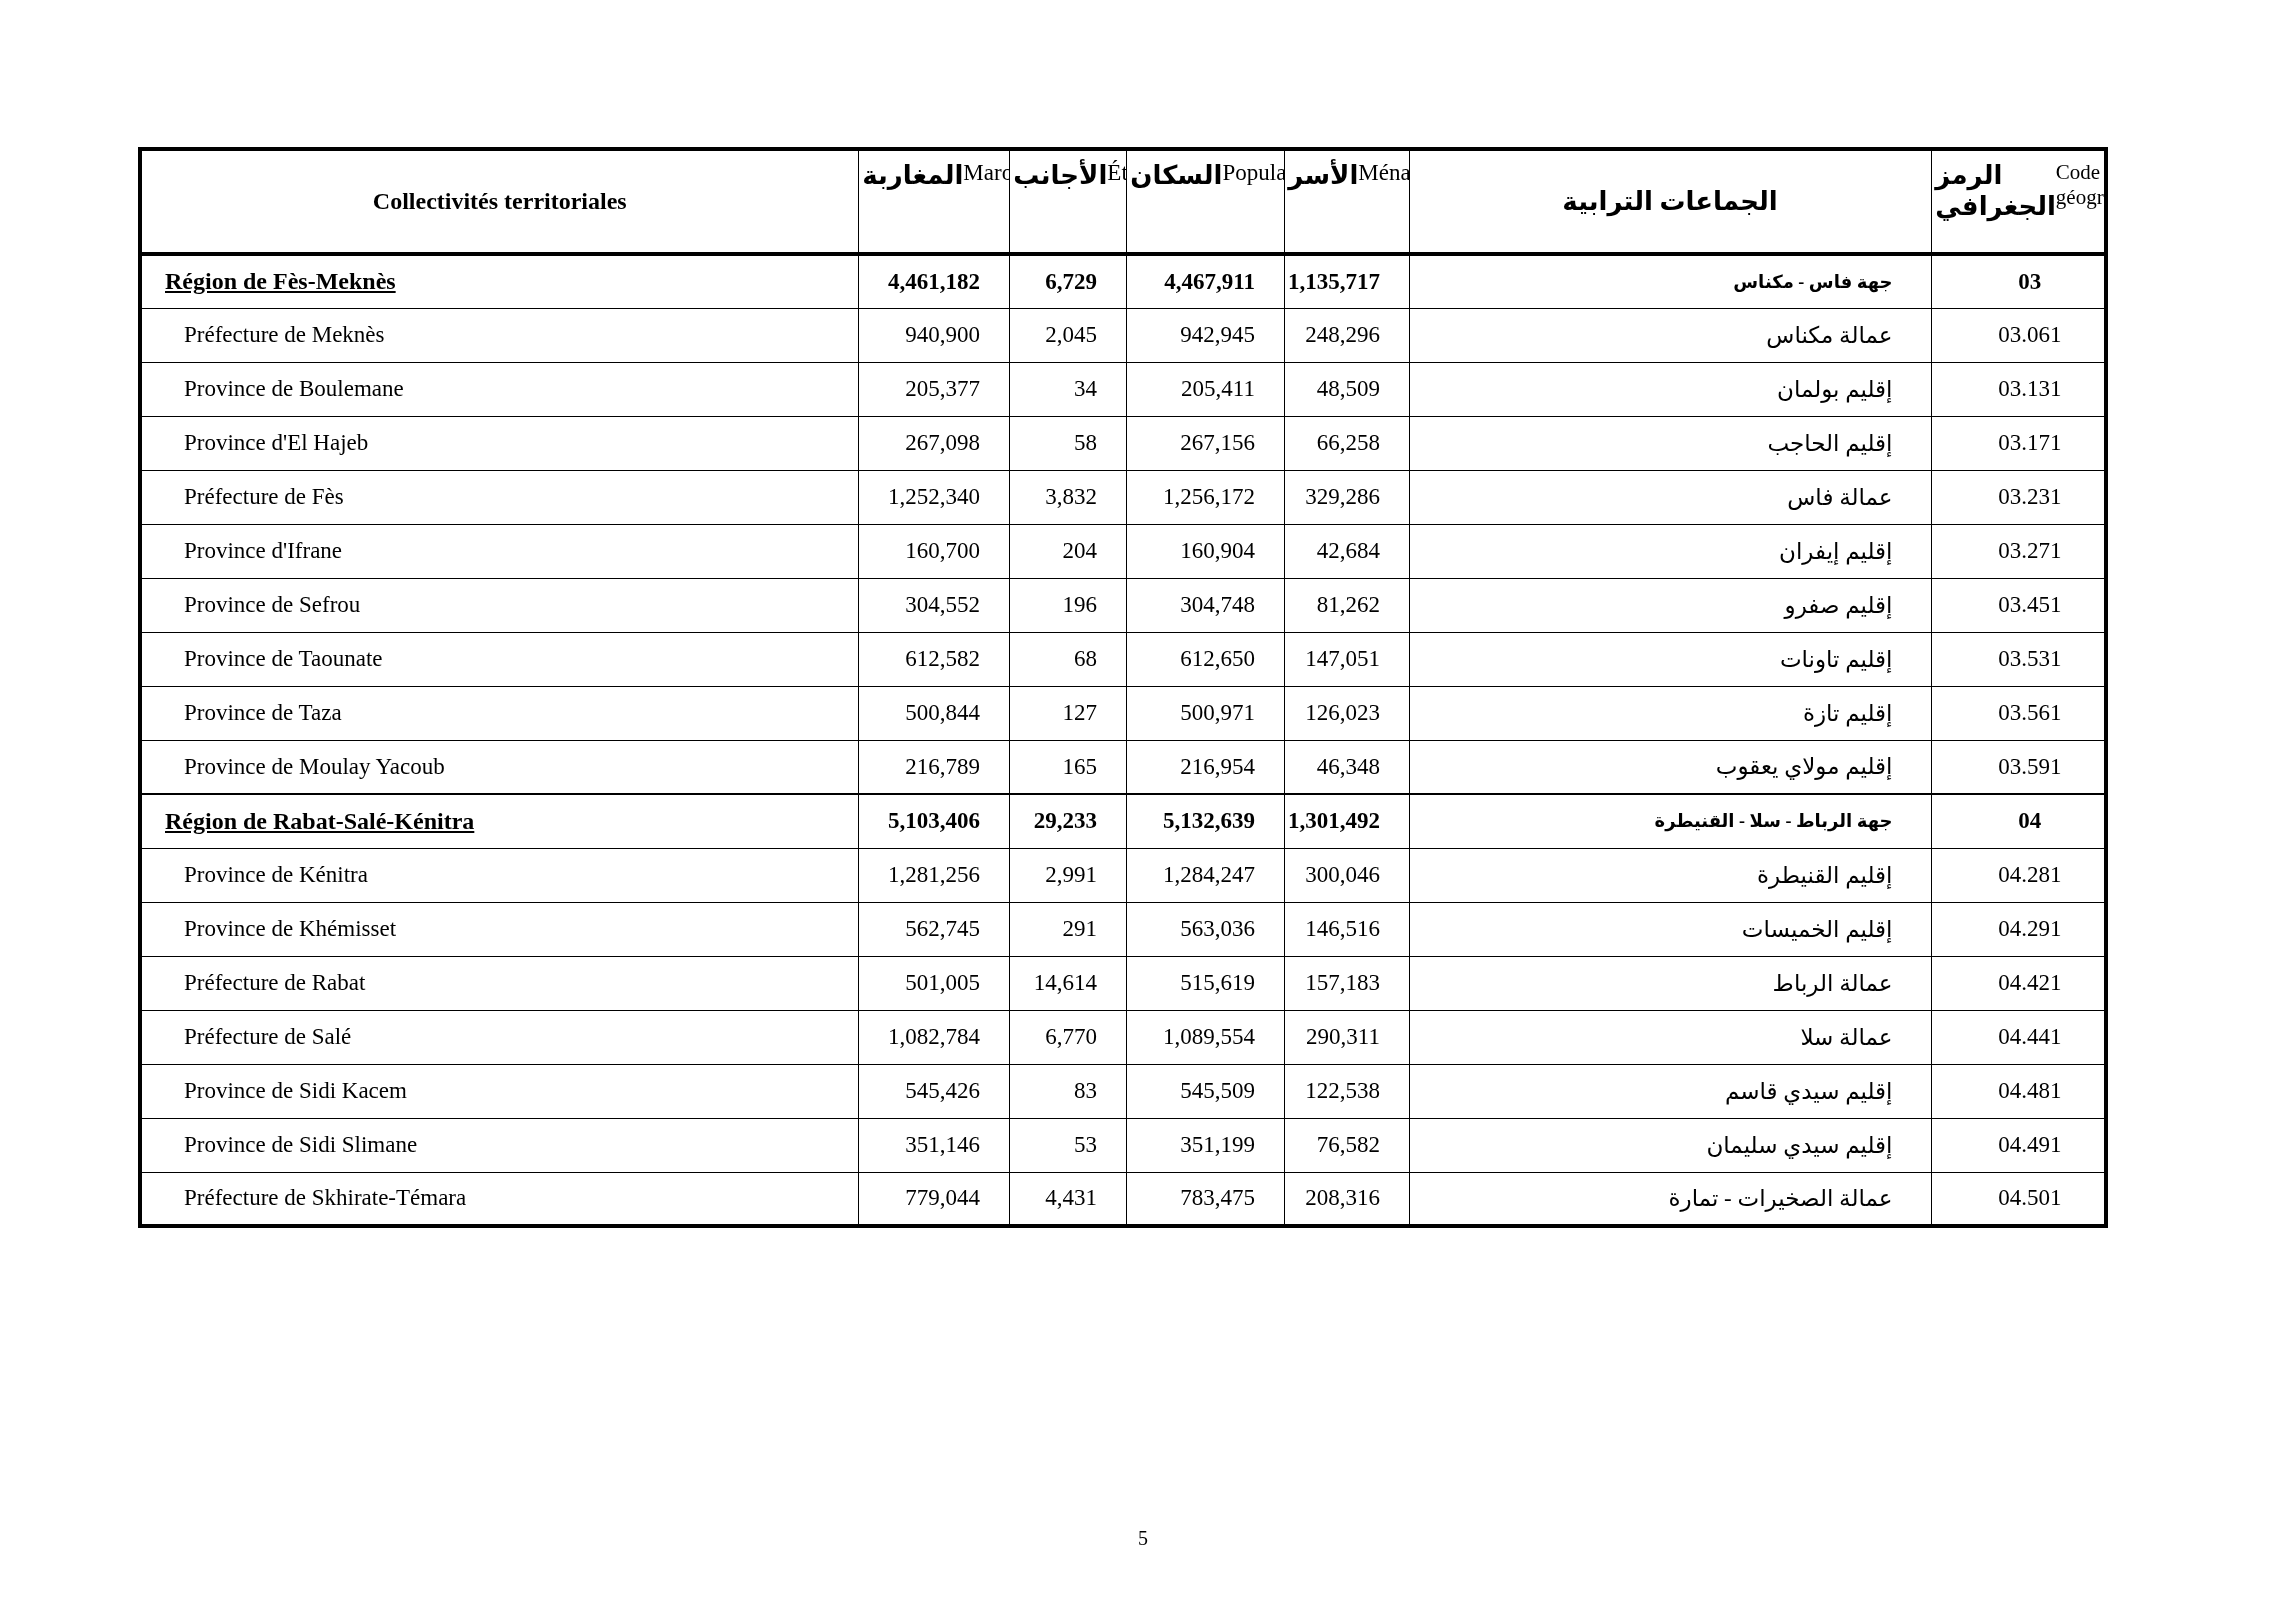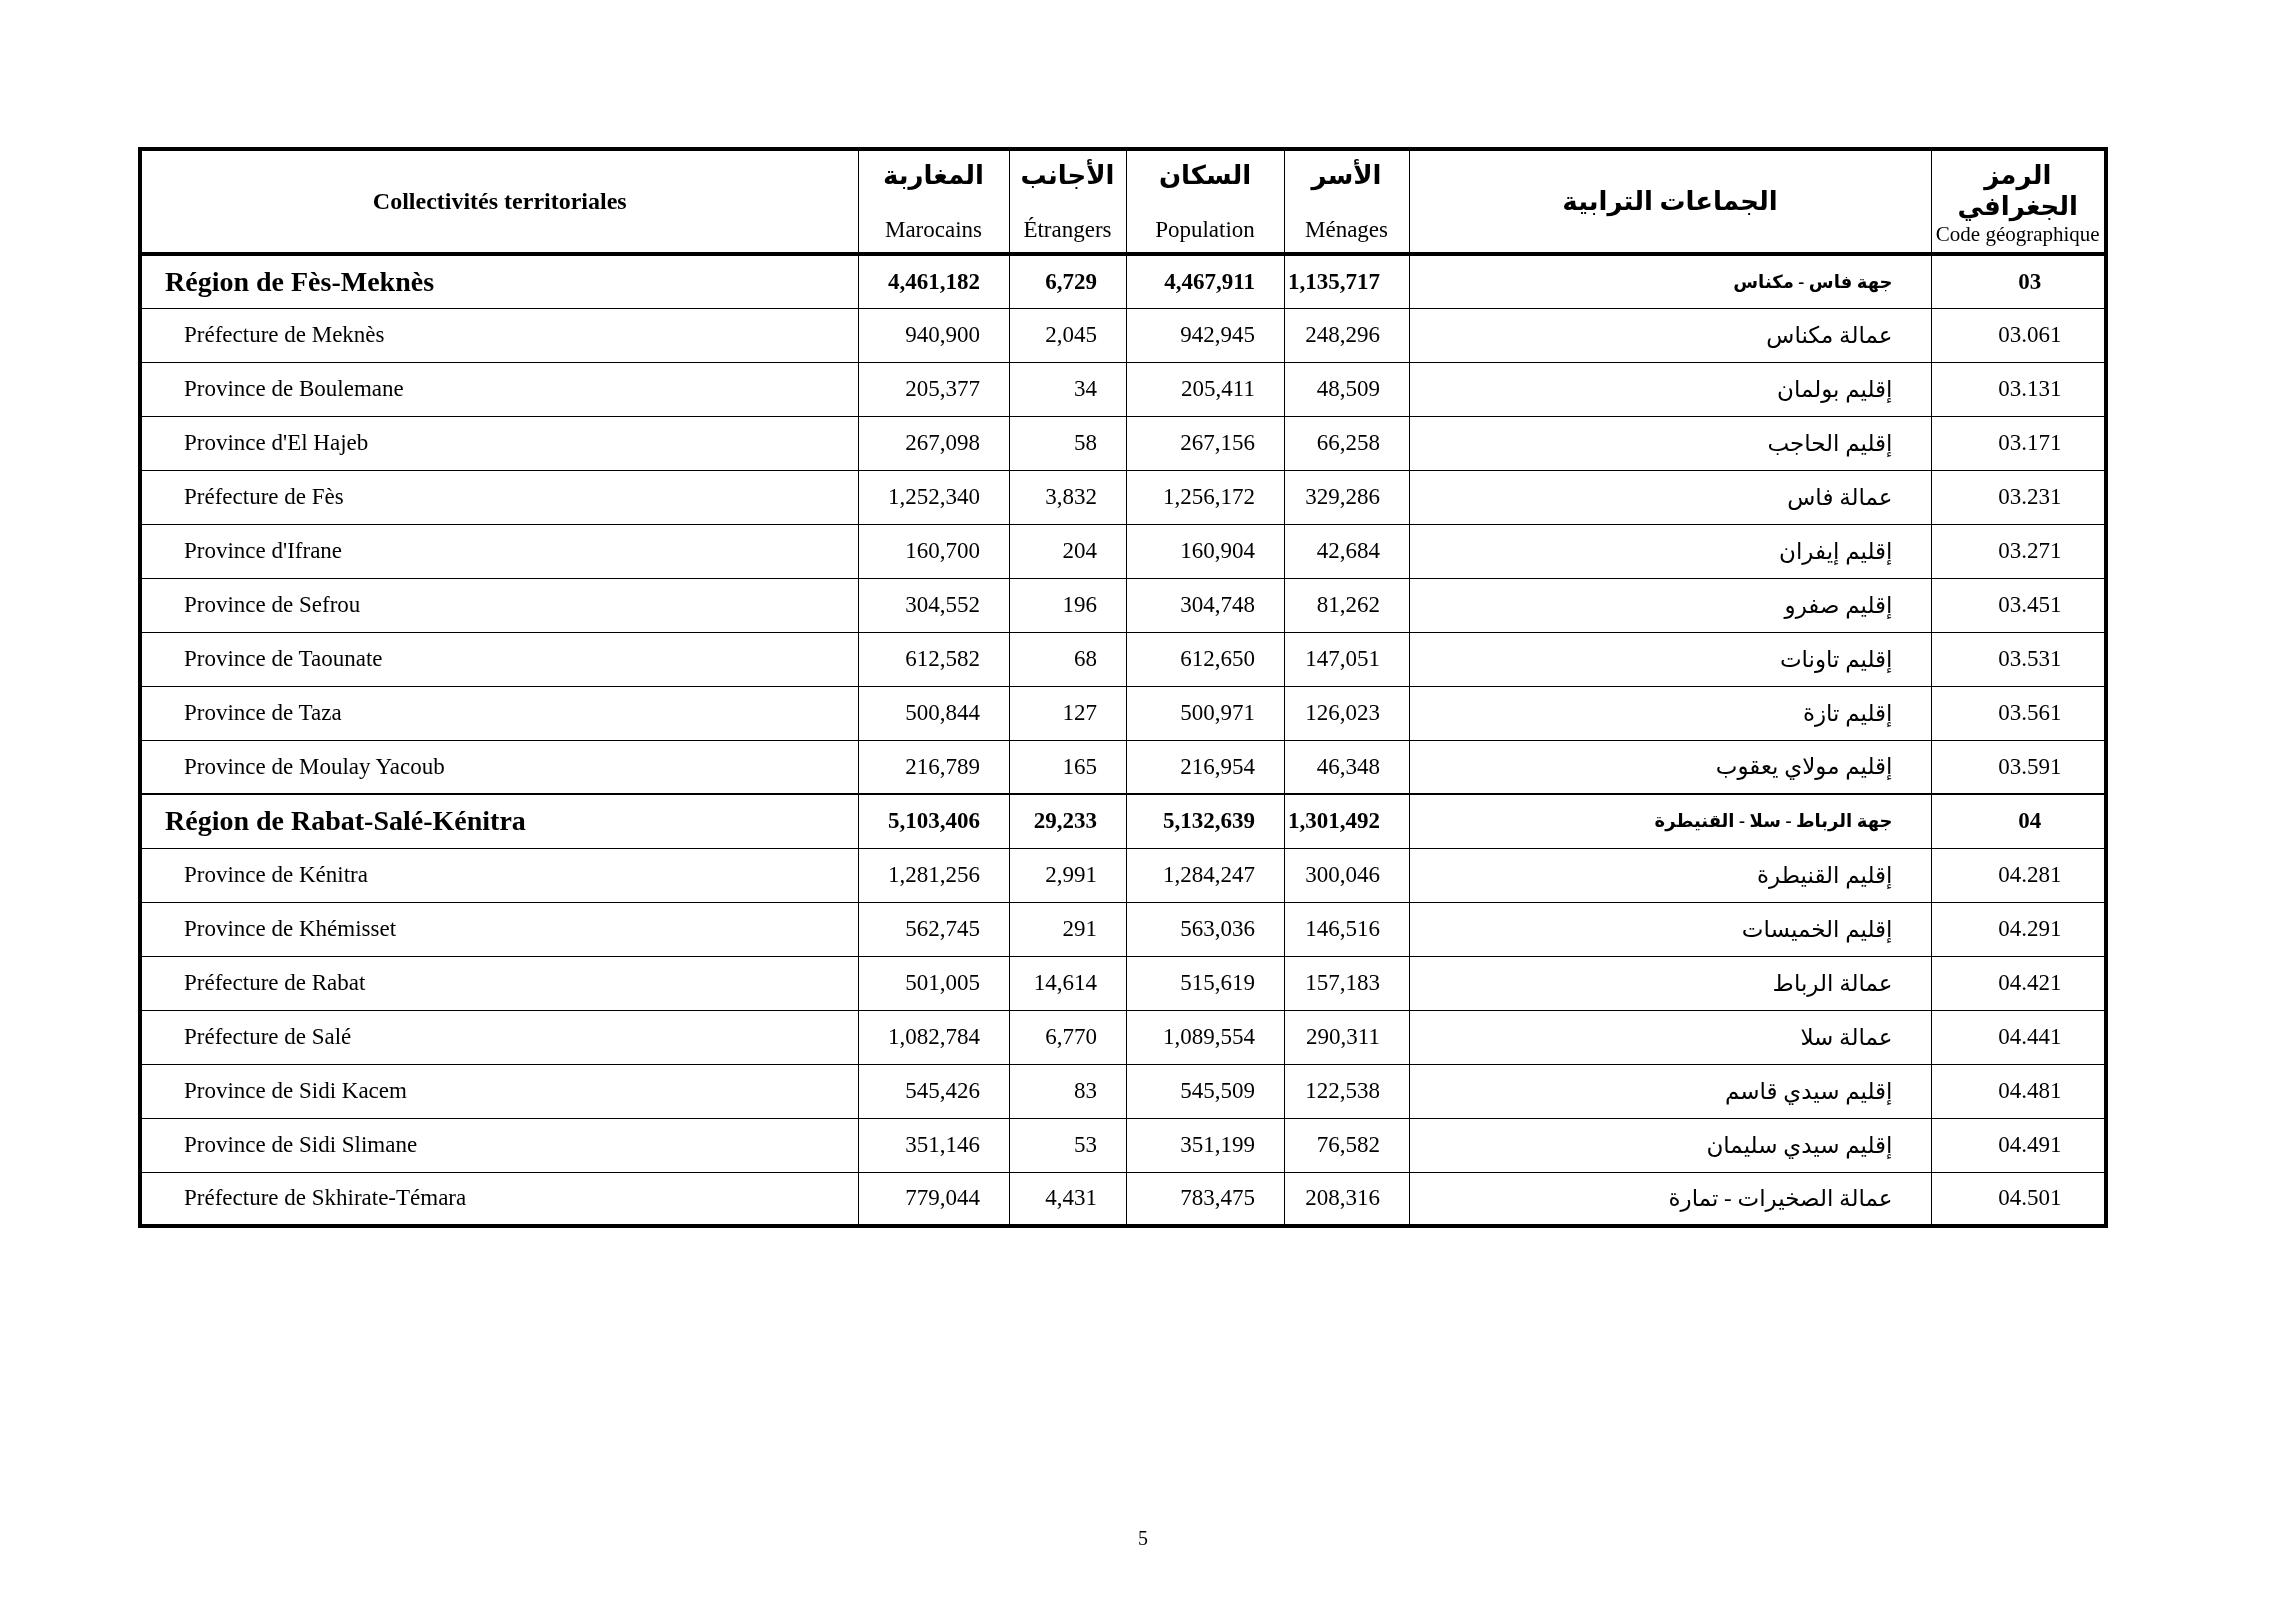--- a/index.html
+++ b/index.html
@@ -46,26 +46,26 @@
   .h-center {
     display: flex;
     align-items: center;
     justify-content: center;
     height: 75px;
     font-weight: bold;
     font-size: 24px;
   }
   .h-dual {
     display: flex;
-    flex-direction: column;
+    flex-direction: row;
     justify-content: space-between;
     height: 99px;
     padding: 7.6px 3.8px 7.6px 3.8px;
     box-sizing: border-box;
-    text-align: center;
+    text-align: left;
     border-radius: 8px;
   }
   .h-ar {
     direction: rtl;
     font-weight: bold;
     font-size: 26px;
     font-family: "Liberation Serif", "DejaVu Sans", serif;
   }
   .h-fr {
     font-size: 23px;
@@ -92,21 +92,22 @@
   td.c-code {
     text-align: center;
     padding-left: 24px;
   }
   tr.region td {
     font-weight: bold;
     border-top: 2.9px solid #000000;
   }
   tr.region td.c-name {
     padding-left: 23px;
-    font-size: 28px;
+    font-size: 24px;
+    text-decoration: underline;
   }
   tr.region td.c-ar {
     font-size: 18px;
   }
   .page-number {
     position: absolute;
     top: 1527px;
     left: 50%;
     transform: translateX(-50%);
     font-size: 20px;

